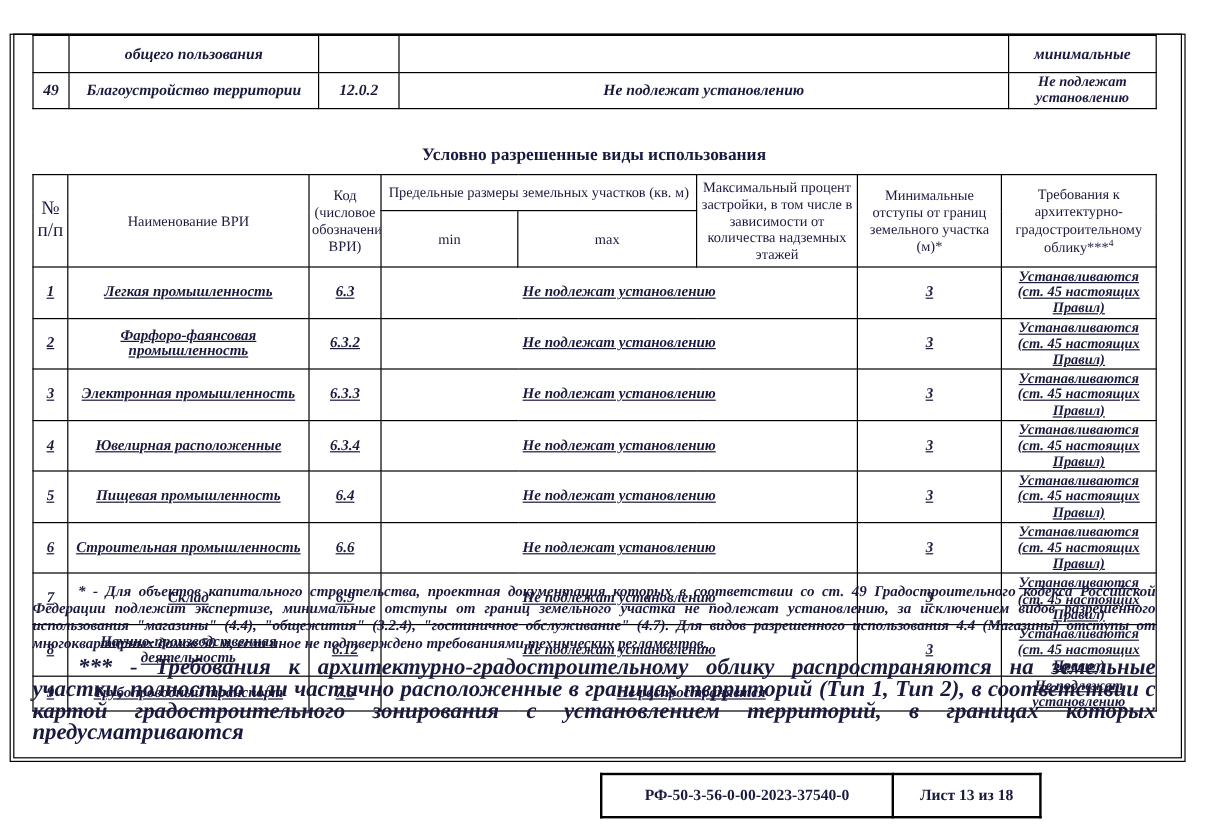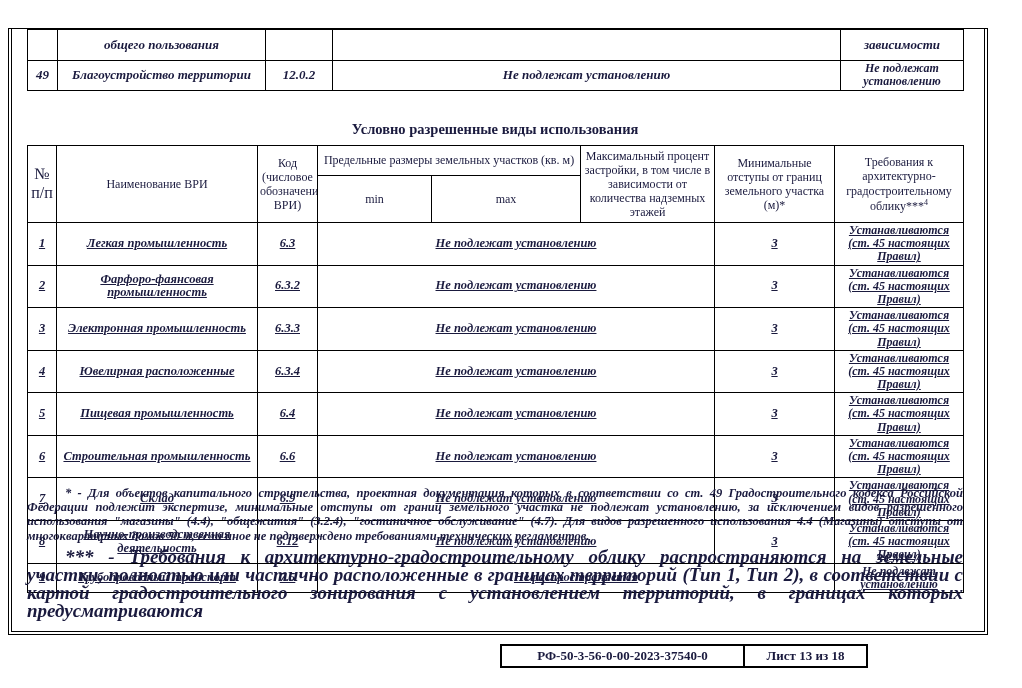--- a/index.html
+++ b/index.html
@@ -42,21 +42,21 @@
   
   .notes{ position:absolute; left:27px; top:486px; width:936px; text-align:justify; }
   .notes p{ margin:0; font-weight:bold; font-style:italic; text-indent:38px; }
   .note-1{ font-size:12.5px; line-height:14.2px; margin-bottom:5px !important; }
   .note-2{ font-size:13.5px; line-height:16px;  margin-bottom:7px !important; }
   .note-3{ font-size:13px;   line-height:18px;  margin-bottom:5px !important; }
   .note-4{ font-size:19px;   line-height:18px; }
 
   
   .footer-table{ left:500px; top:644px; width:366px; font-size:13px; font-weight:bold; }
-  .footer-table td{ border:2px solid var(--line); height:22px; line-height:1.1; }
+  .footer-table td{ border:2px solid var(--line); height:36px; line-height:1.1; }
 </style>
 </head>
 <body>
 
 <div class="frame-outer"></div>
 <div class="frame-inner"></div>
 
 <table class="top-table">
   <colgroup>
       <col style="width:30px">
@@ -64,21 +64,21 @@
       <col style="width:67px">
       <col style="width:508px">
       <col style="width:123px">
     </colgroup>
   <tbody>
     <tr class="h31">
       <td></td>
       <td class="bi">общего пользования</td>
       <td class="bi"></td>
       <td class="bi"></td>
-      <td class="bi">зависимости</td>
+      <td class="bi">минимальные</td>
     </tr>
     <tr class="h28">
       <td class="bi">49</td>
       <td class="bi">Благоустройство территории</td>
       <td class="bi">12.0.2</td>
       <td class="bi">Не подлежат установлению</td>
       <td class="bi req">Не подлежат установлению</td>
     </tr>
   </tbody>
 </table>

